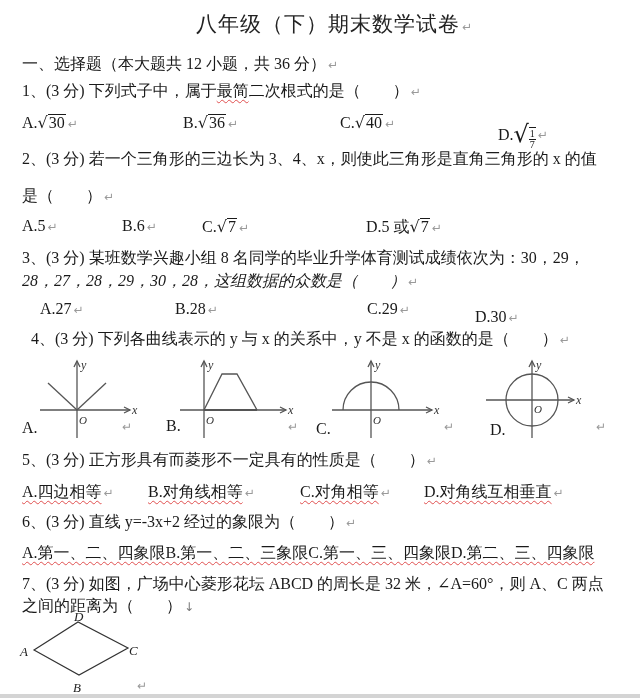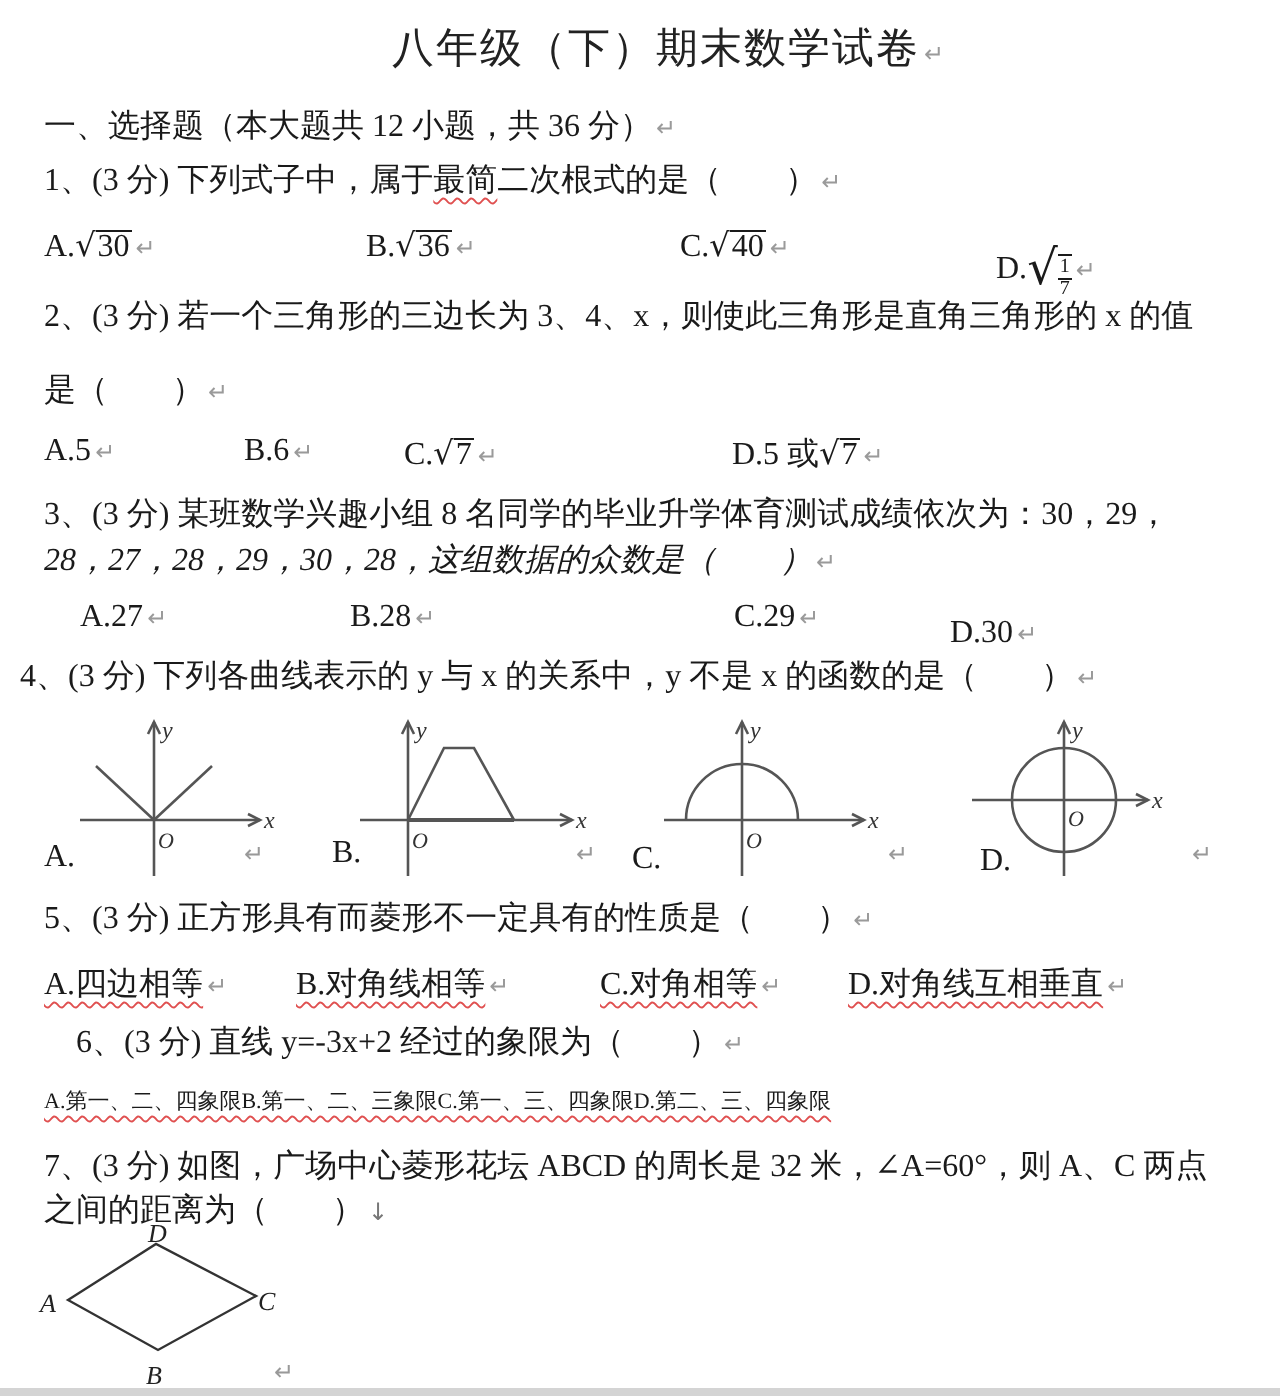--- a/index.html
+++ b/index.html
@@ -91,21 +91,21 @@
 <div class="abs opt" style="left:175px; top:300px;">
   <span>B.28</span><span class="pm">↵</span>
 </div>
 <div class="abs opt" style="left:325px; top:300px;margin-left:42px;">
   <span>C.29</span><span class="pm">↵</span>
 </div>
 <div class="abs opt" style="left:475px; top:308px;">
   <span>D.30</span><span class="pm">↵</span>
 </div>
 
-<div class="abs line" style="left:10px; top:329px;">
+<div class="abs line" style="left:31px; top:329px;">
   <span>4、</span><span>(3 分)</span>
   <span>下列各曲线表示的 y 与 x 的关系中，y 不是 x 的函数的是（　　）</span><span class="pm">↵</span>
 </div>
 
 <div class="abs" style="left:20px; top:355px; width:600px; height:85px;">
 
   <svg class="abs" style="left:0; top:0;" width="130" height="85">
     <g stroke="#555" stroke-width="1.3" fill="none">
       <line x1="20" y1="55" x2="110" y2="55"></line>
       <polyline points="104,52 110,55 104,58"></polyline>
@@ -179,25 +179,25 @@
 <div class="abs opt" style="left:148px; top:482px;">
   <span class="wavy">B.对角线相等</span><span class="pm">↵</span>
 </div>
 <div class="abs opt" style="left:300px; top:482px;">
   <span class="wavy">C.对角相等</span><span class="pm">↵</span>
 </div>
 <div class="abs opt" style="left:424px; top:482px;">
   <span class="wavy">D.对角线互相垂直</span><span class="pm">↵</span>
 </div>
 
-<div class="abs line" style="left:22px; top:512px;margin-left:16px;">
+<div class="abs line" style="left:22px; top:512px;">
   <span>6、</span><span>(3 分)</span>
   <span>直线 y=-3x+2 经过的象限为（　　）</span><span class="pm">↵</span>
 </div>
-<div class="abs opt" style="left:22px; top:543px; font-size:11px;">
+<div class="abs opt" style="left:22px; top:543px; font-size:16px;">
   <span class="wavy">A.第一、二、四象限B.第一、二、三象限C.第一、三、四象限D.第二、三、四象限</span>
 </div>
 
 <div class="abs line" style="left:22px; top:574px;">
   <span>7、</span><span>(3 分)</span>
   <span>如图，广场中心菱形花坛 ABCD 的周长是 32 米，∠A=60°，则 A、C 两点</span>
 </div>
 <div class="abs line" style="left:22px; top:596px;">
   <span>之间的距离为（　　）</span><span class="pm" style="color:#777;">↓</span>
 </div>

